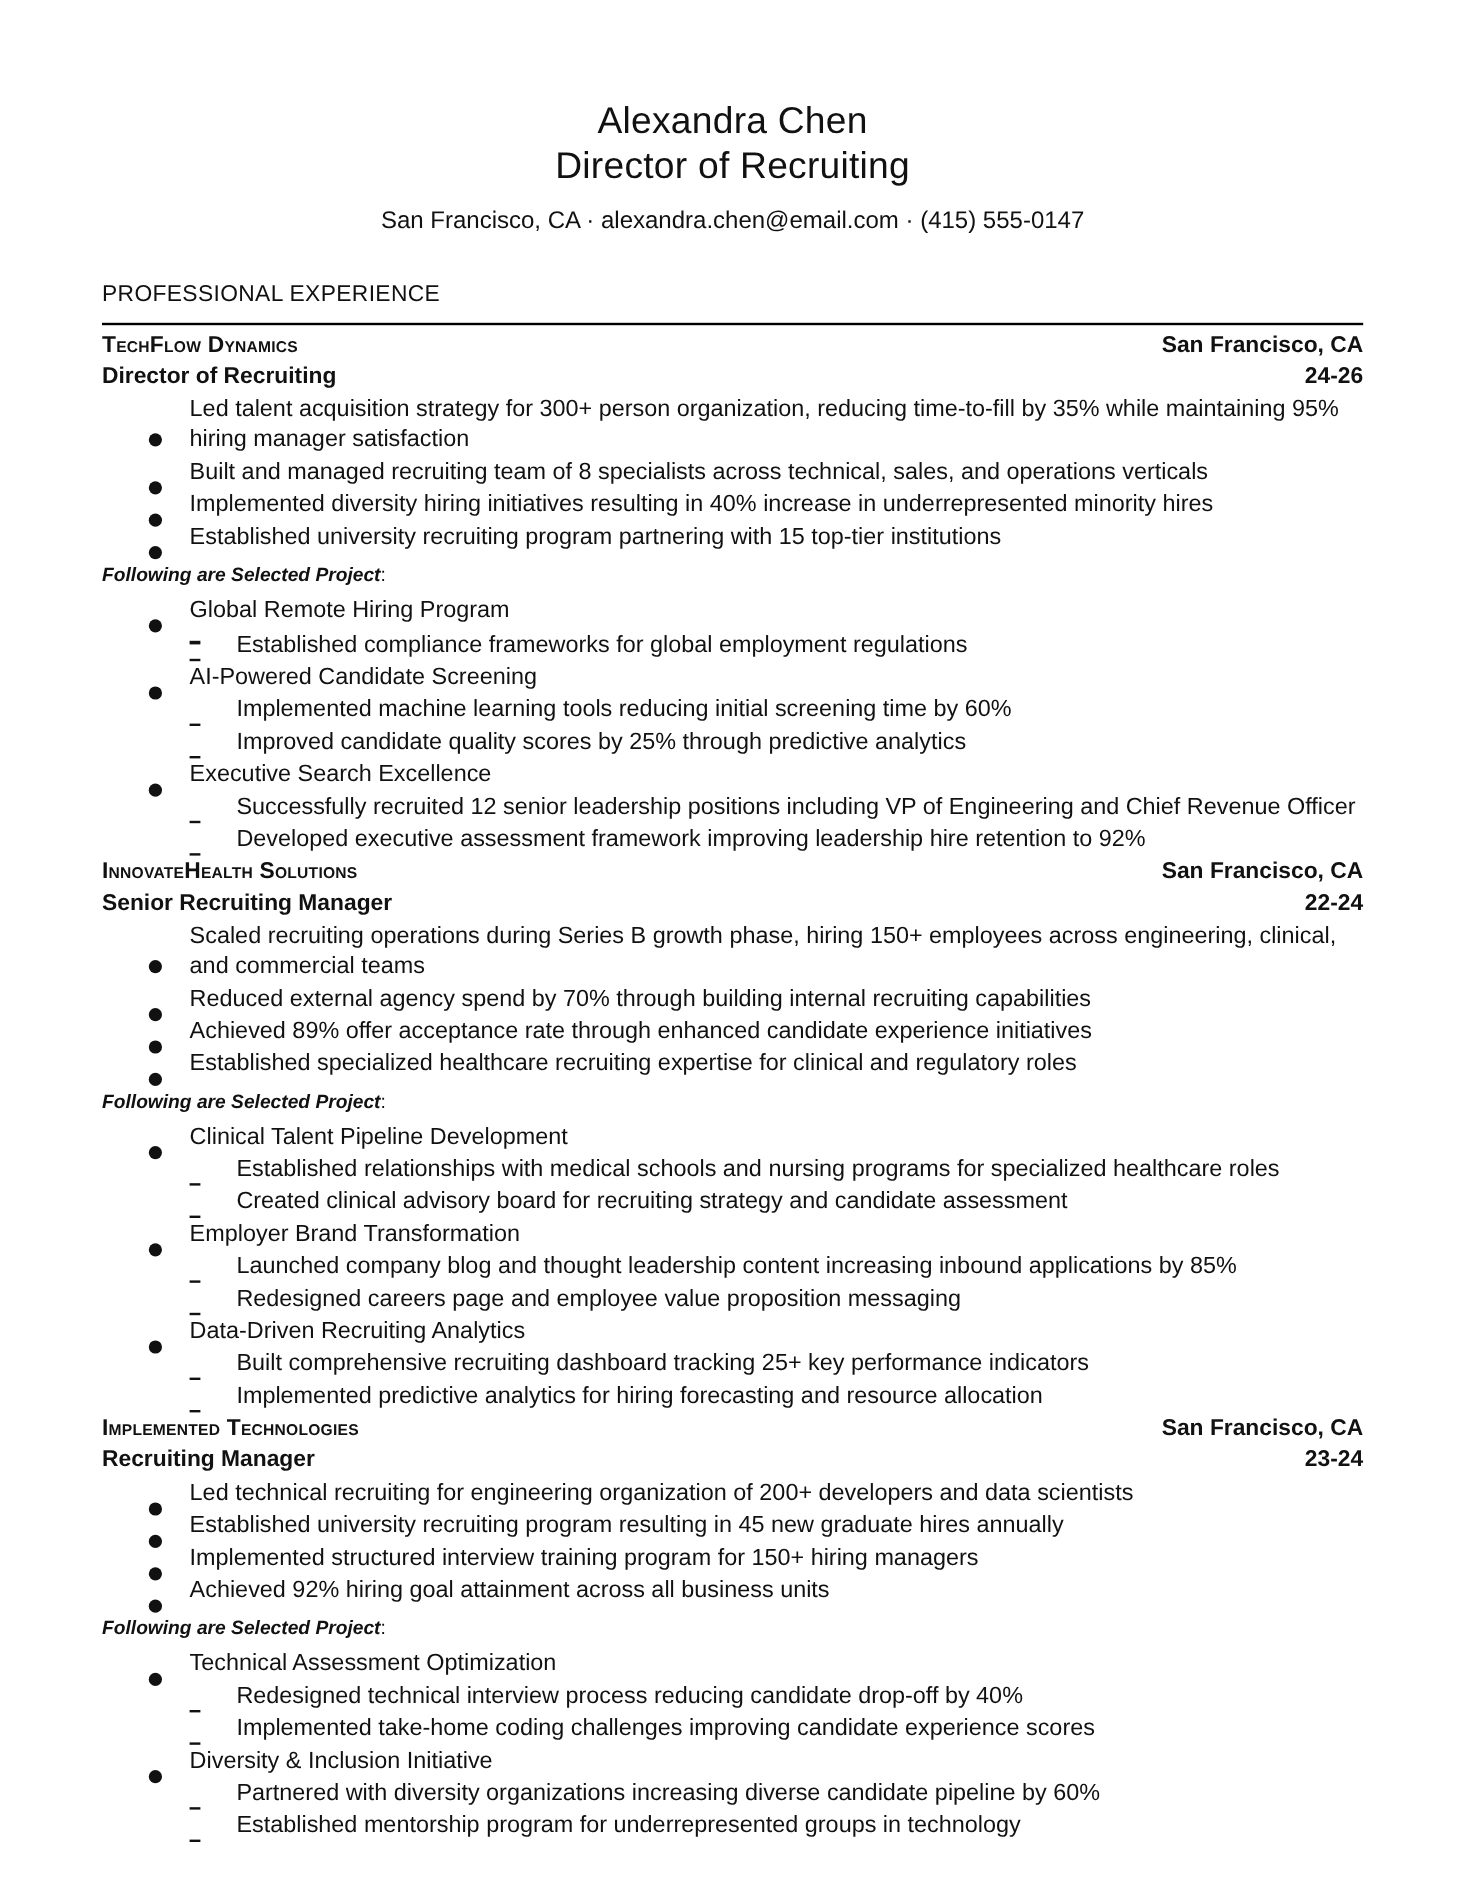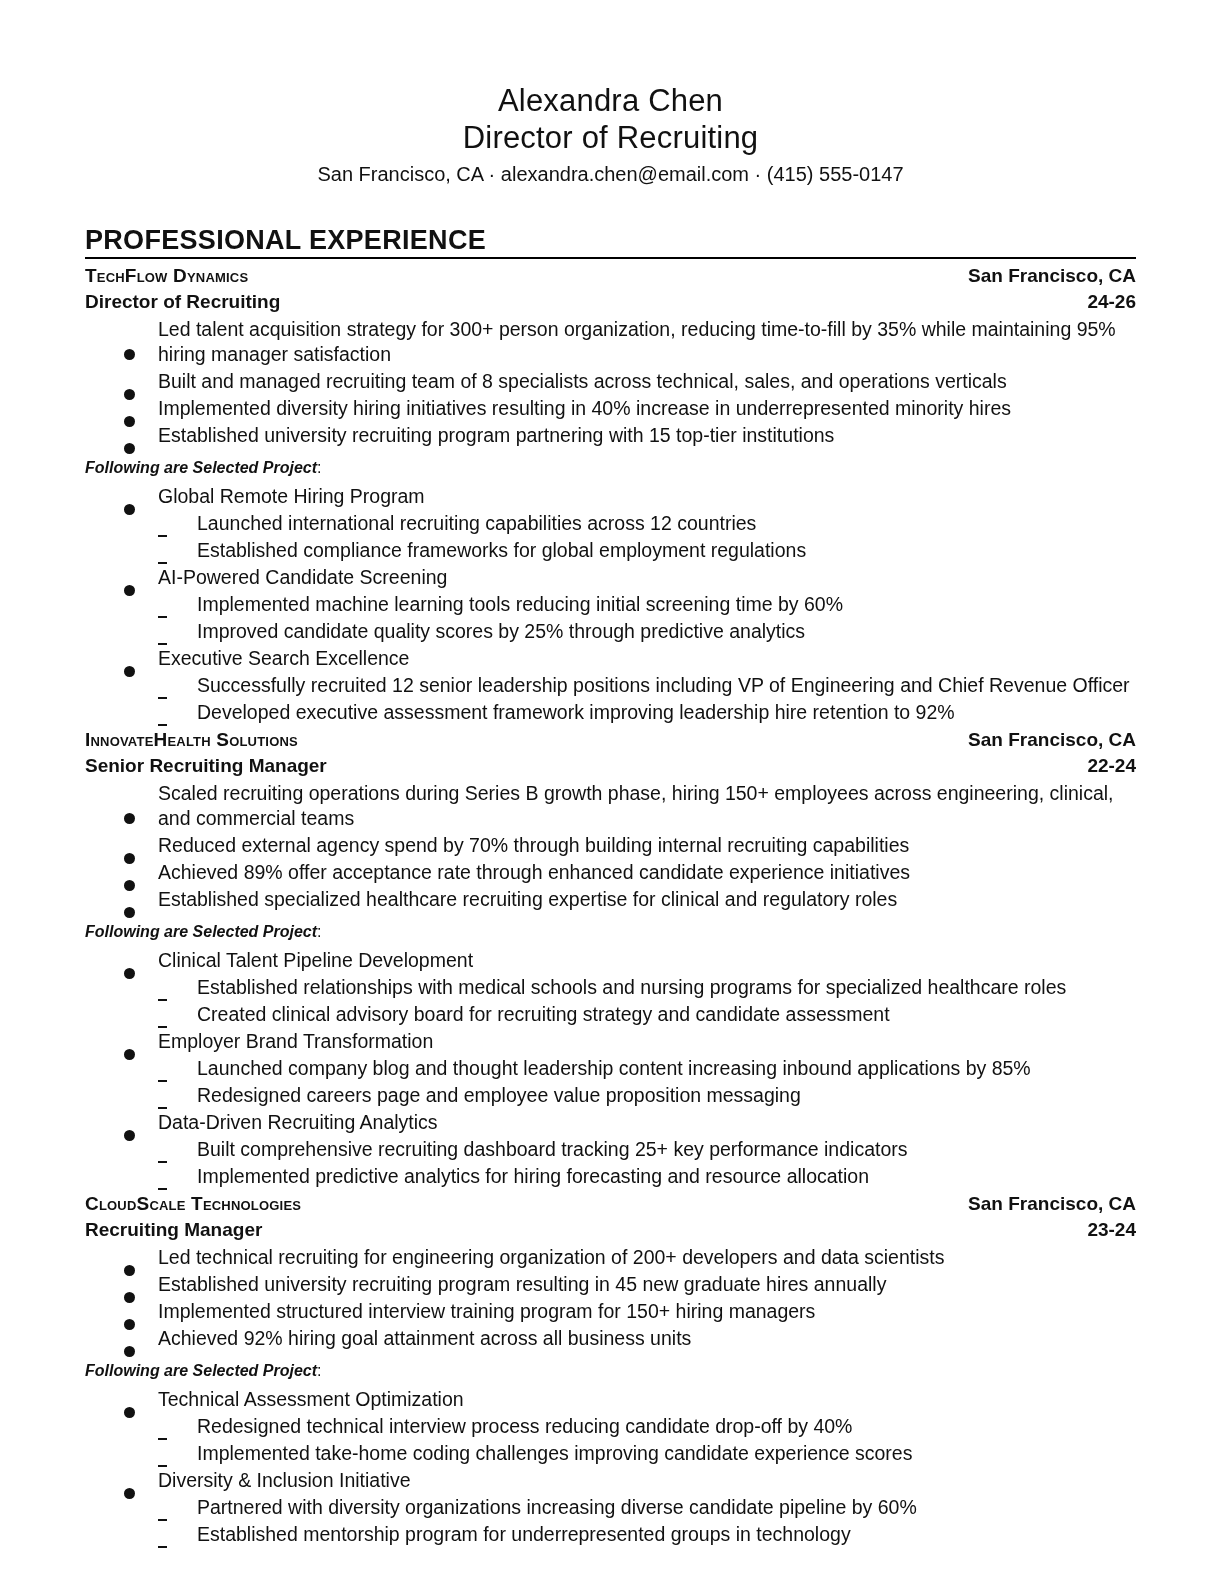--- a/index.html
+++ b/index.html
@@ -21,30 +21,30 @@
   .header { text-align: center; }
   .person-name, .person-title {
     font-size: 31px;
     font-weight: 400;
     line-height: 37px;
     letter-spacing: 0.2px;
   }
   .contact-line {
     font-size: 20px;
     line-height: 30px;
-    margin-top: 3px;
+    margin-top: 13px;
   }
   
   .section-title {
     margin-top: 36px;
-    font-size: 27px;
-    font-weight: 700;
+    font-size: 19px;
+    font-weight: 400;
     letter-spacing: 0.3px;
     border-bottom: 2.5px solid #000;
-    padding-bottom: 1px;
+    padding-bottom: 12px;
   }
   
   .jobrow {
     display: flex;
     justify-content: space-between;
     font-weight: 700;
     font-size: 19px;
     line-height: 26px;
   }
   .jobrow.first { margin-top: 4px; }
@@ -133,21 +133,20 @@
     <div class="b1">
         <span class="m">
           <span class="dot"></span>
         </span>
         <span class="t">Global Remote Hiring Program</span>
       </div>
     <div class="b2">
         <span class="m">
           <span class="dash"></span>
         </span>
-        <span class="t">Launched international recruiting capabilities across 12 countries</span>
       </div>
     <div class="b2">
         <span class="m">
           <span class="dash"></span>
         </span>
         <span class="t">Established compliance frameworks for global employment regulations</span>
       </div>
 
     <div class="b1">
         <span class="m">
@@ -278,21 +277,21 @@
     <div class="b2">
         <span class="m">
           <span class="dash"></span>
         </span>
         <span class="t">Implemented predictive analytics for hiring forecasting and resource allocation</span>
       </div>
   </div>
 
   <div>
     <div class="jobrow">
-      <span class="company">CloudScale Technologies</span>
+      <span class="company">Implemented Technologies</span>
       <span class="right">San Francisco, CA</span>
     </div>
     <div class="jobrow">
       <span>Recruiting Manager</span>
       <span class="right">23-24</span>
     </div>
 
     <div class="b1">
         <span class="m">
           <span class="dot"></span>

